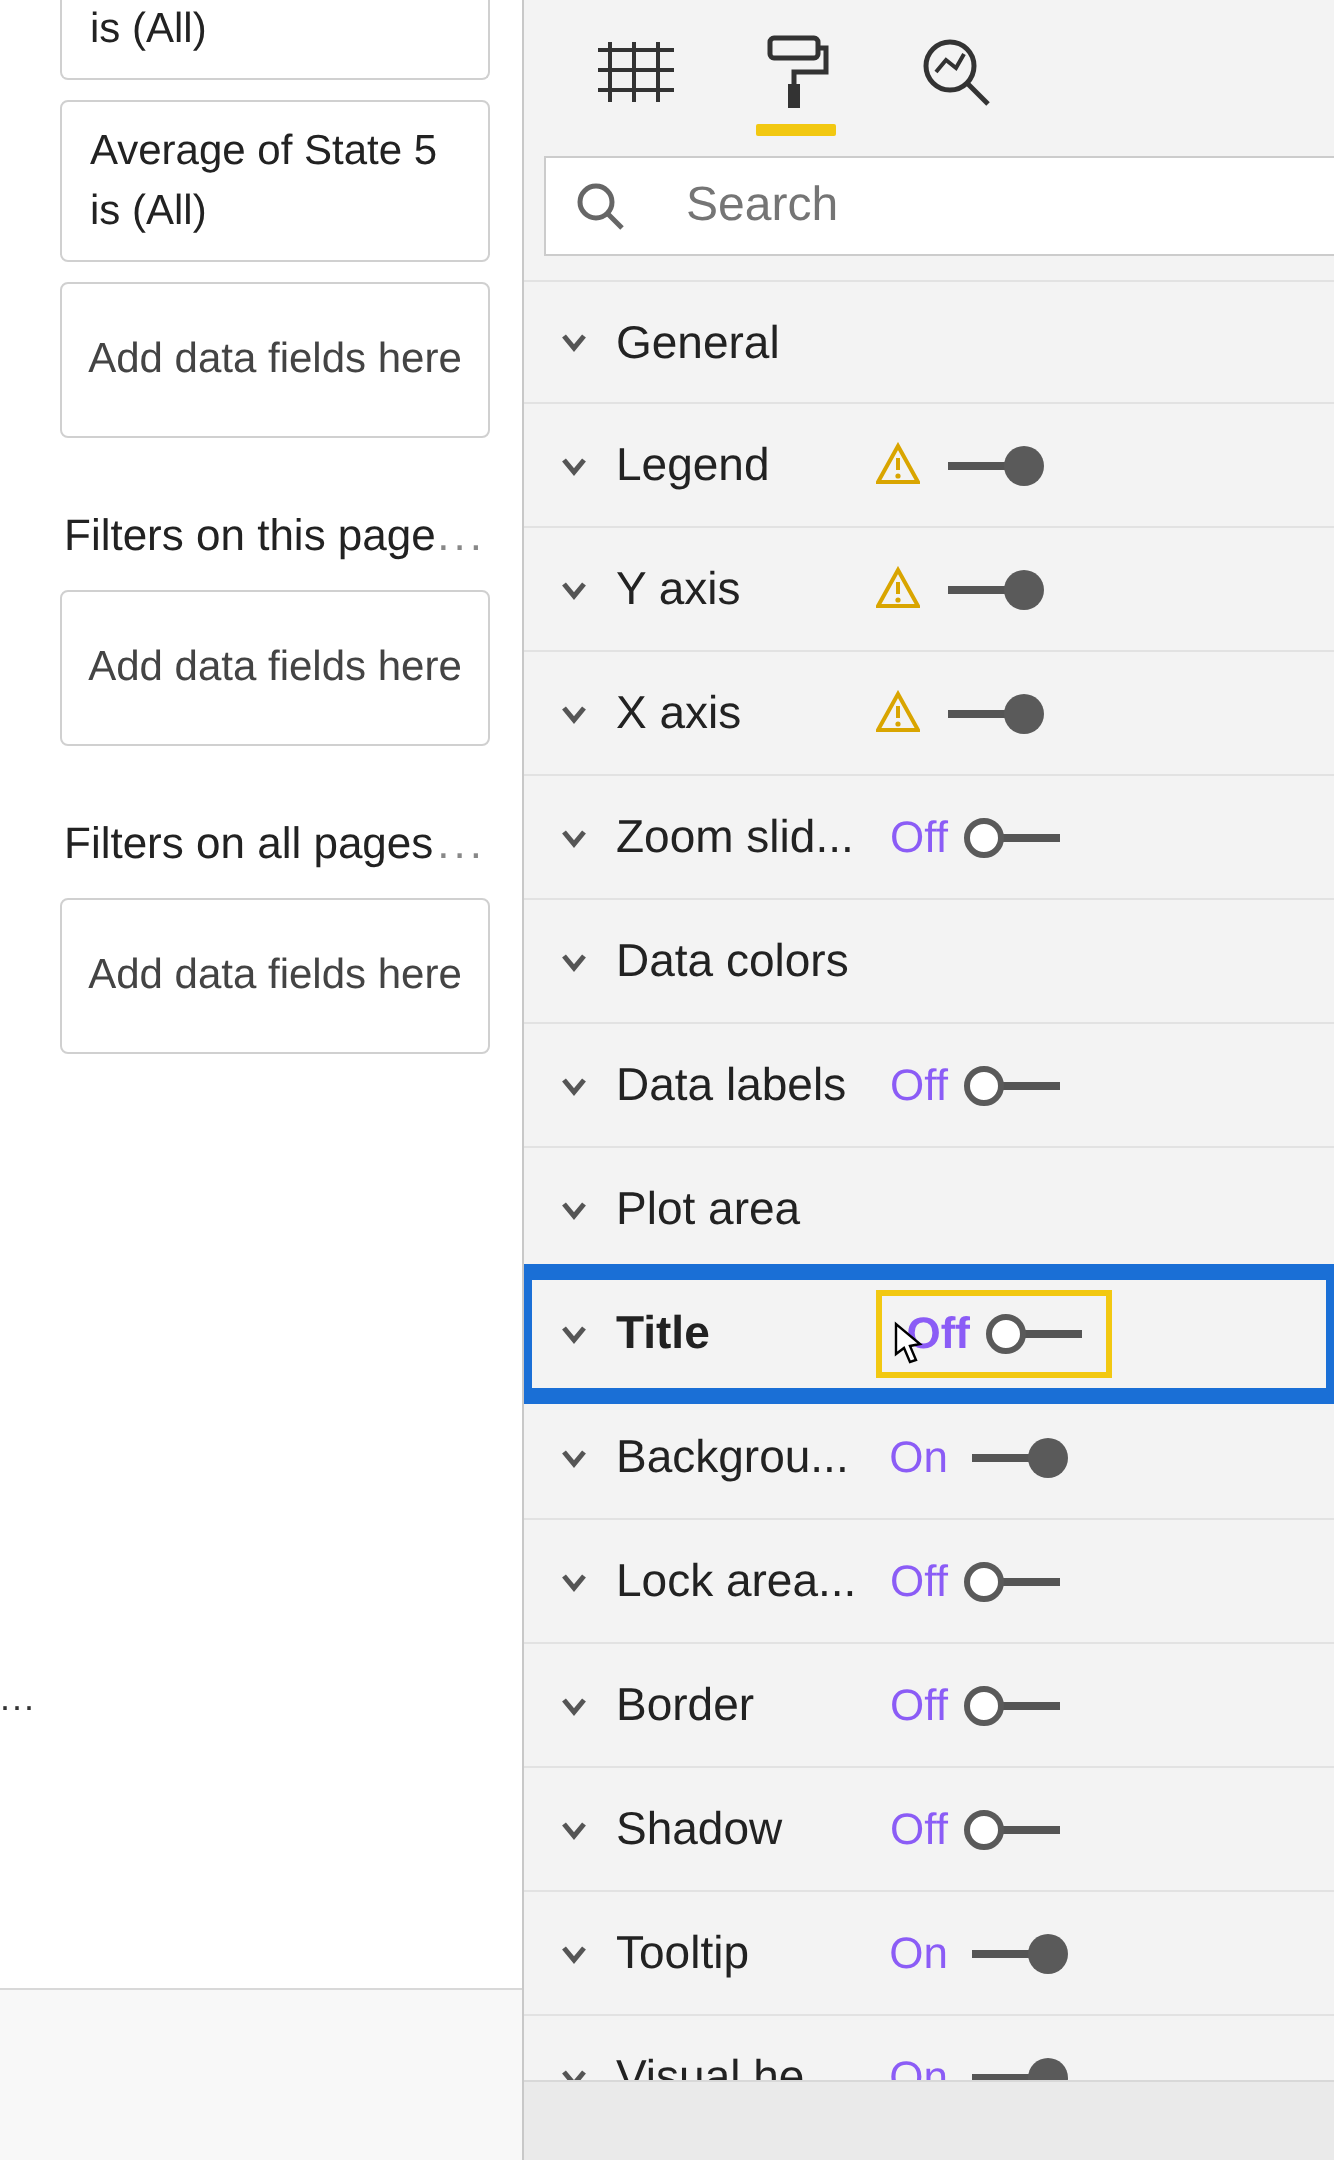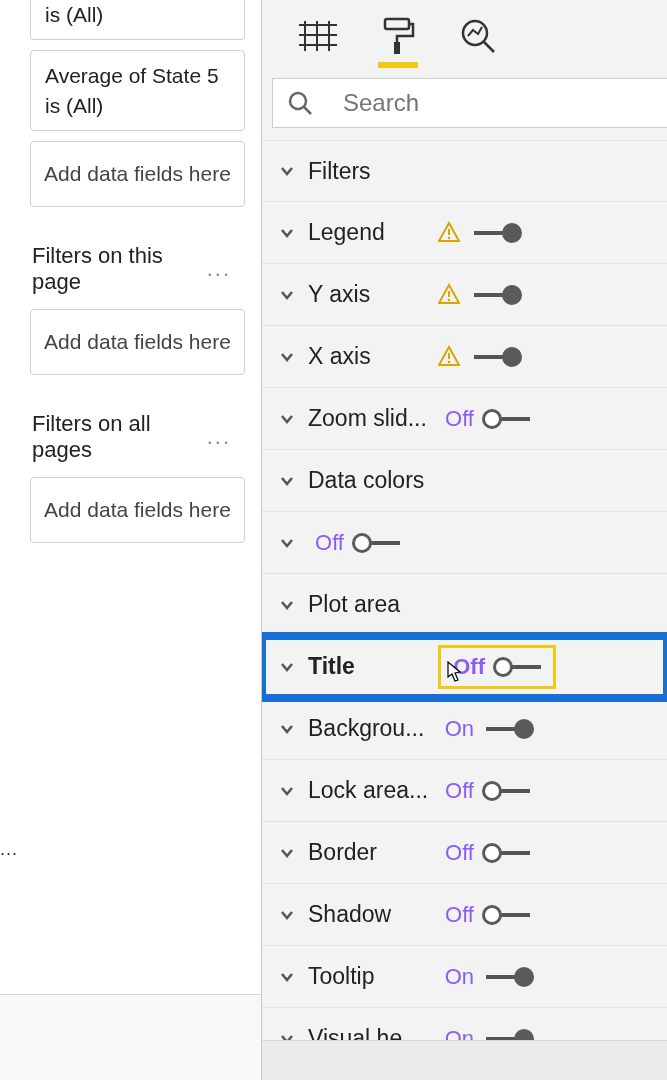--- a/index.html
+++ b/index.html
@@ -37,36 +37,36 @@
     border-top: none;
     border-top-left-radius: 0;
     border-top-right-radius: 0;
     padding-top: 0;
     margin-top: 0;
   }
 
   .dropzone {
     border: 1px solid #d0d0d0;
     border-radius: 4px;
-    height: 66px;
+    height: 78px;
     display: flex;
     align-items: center;
     justify-content: center;
     font-size: 21px;
     color: #444;
     margin-bottom: 18px;
   }
 
   .section-header {
     display: flex;
     align-items: center;
     justify-content: space-between;
     font-size: 22px;
     color: #222;
-    margin: 36px 12px 14px 2px;
+    margin: 36px 0 14px 2px;
   }
   .section-more {
     color: #888;
     font-size: 22px;
     letter-spacing: 2px;
     padding-right: 2px;
     cursor: pointer;
   }
 
   .left-footer {
@@ -328,21 +328,21 @@
       <input class="search-input" placeholder="Search" style="">
     </div>
 
     <div class="prop-list" id="prop-list">
         <div class="prop-row">
           <span class="chevron">
             <svg width="18" height="18" viewBox="0 0 18 18">
               <polyline points="4,6 9,12 14,6" fill="none" stroke="#555" stroke-width="2.5"></polyline>
             </svg>
           </span>
-          <span class="prop-label">Filters</span>
+          <span class="prop-label">General</span>
           <div style="display: flex; align-items: center;"></div>
         </div>
         <div class="prop-row">
           <span class="chevron">
             <svg width="18" height="18" viewBox="0 0 18 18">
               <polyline points="4,6 9,12 14,6" fill="none" stroke="#555" stroke-width="2.5"></polyline>
             </svg>
           </span>
           <span class="prop-label">Legend</span>
           <div style="display: flex; align-items: center;">
@@ -418,20 +418,21 @@
           </span>
           <span class="prop-label">Data colors</span>
           <div style="display: flex; align-items: center;"></div>
         </div>
         <div class="prop-row">
           <span class="chevron">
             <svg width="18" height="18" viewBox="0 0 18 18">
               <polyline points="4,6 9,12 14,6" fill="none" stroke="#555" stroke-width="2.5"></polyline>
             </svg>
           </span>
+          <span class="prop-label">Data labels</span>
           <div style="display: flex; align-items: center;">
             <span class="state-label">Off</span>
             <span class="toggle off">
               <span class="track"></span>
               <span class="knob"></span>
             </span>
           </div>
         </div>
         <div class="prop-row">
           <span class="chevron">

